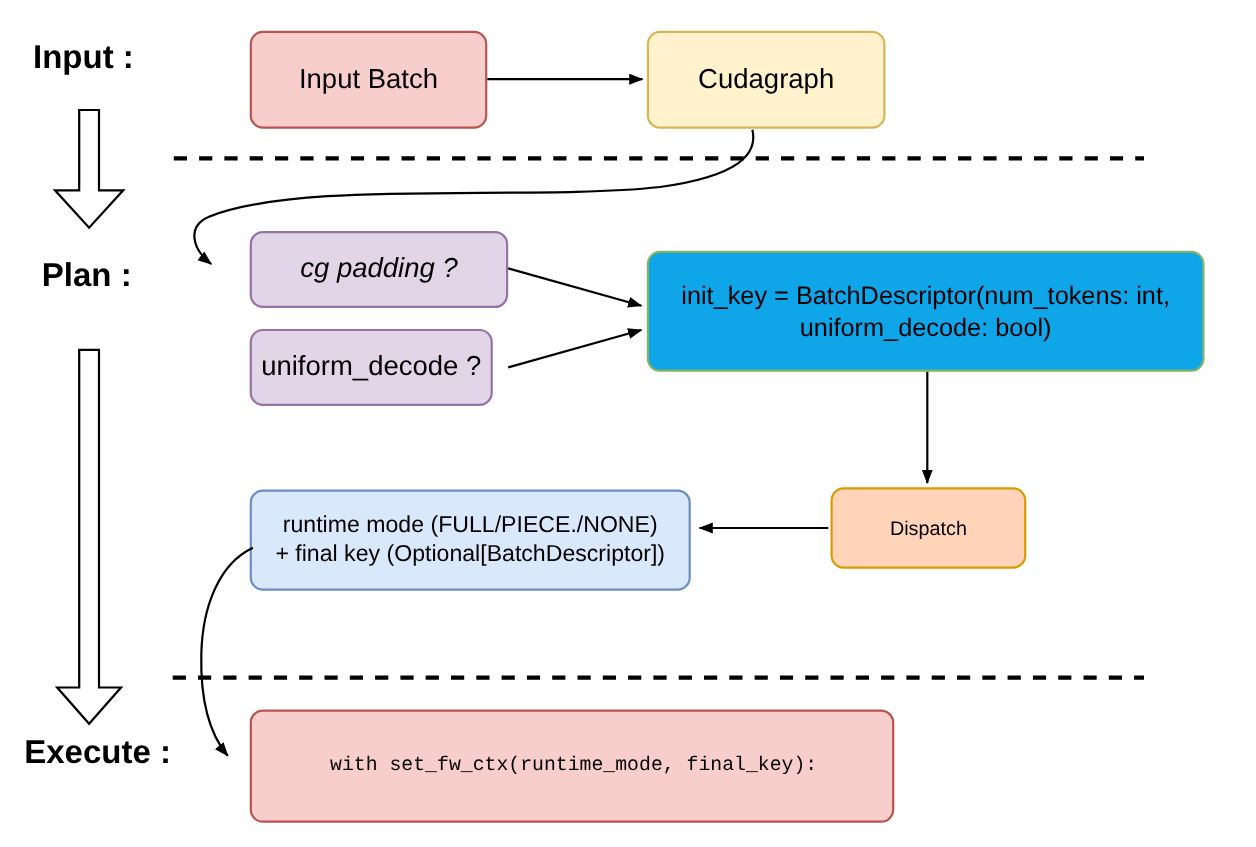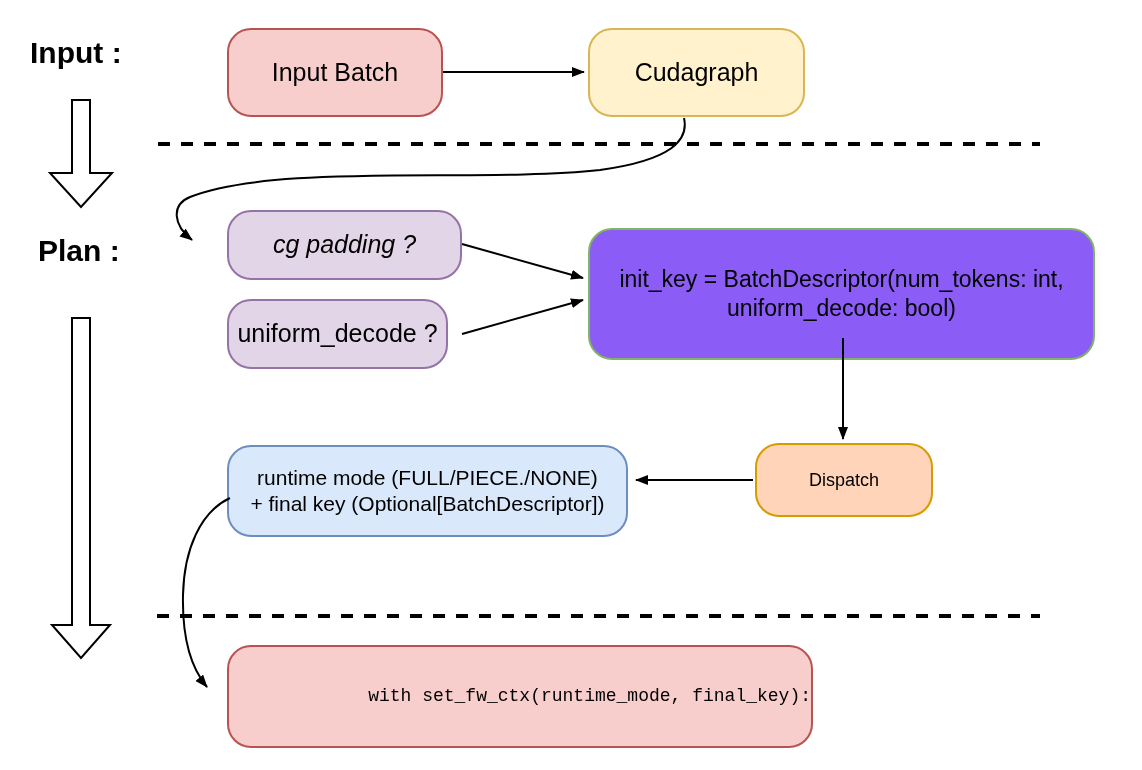--- a/index.html
+++ b/index.html
@@ -15,61 +15,62 @@
     position:absolute;
     font-size:30px;
     font-weight:bold;
     color:#000000;
     white-space:nowrap;
   }
   .node{
     position:absolute;
     box-sizing:border-box;
     border:2px solid #f97316;
-    border-radius:24px;
+    border-radius:12px;
     display:flex;
     align-items:center;
     justify-content:center;
     text-align:center;
     line-height:1.25;
   }
   .node .lines span{display:block;}
   .node-input-batch{left:227px;top:28px;width:216px;height:89px;background:#f8cecc;border-color:#b85450;font-size:25px;}
   .node-preprocess{left:588px;top:28px;width:217px;height:89px;background:#fff2cc;border-color:#d6b656;font-size:25px;}
   .node-cg-padding{left:227px;top:210px;width:235px;height:70px;background:#e1d5e7;border-color:#9673a6;font-size:25px;font-style:italic;}
   .node-uniform-decode{left:227px;top:299px;width:221px;height:70px;background:#e1d5e7;border-color:#9673a6;font-size:25px;}
-  .node-init-key{left:588px;top:228px;width:507px;height:132px;background:#8b5cf6;border-color:#82b366;font-size:23px;}
+  .node-init-key{left:588px;top:228px;width:507px;height:110px;background:#0ea5e9;border-color:#82b366;font-size:23px;}
   .node-dispatcher{left:752px;top:446px;width:345px;height:106px;background:#ffe6cc;border-color:#d79b00;justify-content:flex-end;}
   .dispatcher-label{
     position:absolute;right:22px;top:8px;width:170px;
     font-size:26px;line-height:34px;text-align:center;
   }
   .node-dispatch{left:755px;top:443px;width:178px;height:74px;background:#ffd4b8;border-color:#d79b00;font-size:18px;}
   .node-runtime{left:227px;top:445px;width:401px;height:92px;background:#dae8fc;border-color:#6c8ebf;font-size:21px;}
   .node-execute-code{
     left:227px;top:645px;width:586px;height:103px;
     background:#f8cecc;border-color:#b85450;
     font-family:"Liberation Mono", monospace;
     font-size:18px;line-height:29px;
-    justify-content:flex-end;text-align:left;
+    justify-content:center;text-align:left;
     padding-left:3px;
   }
   .node-execute-code .lines span{white-space:pre;display:block;}
   svg.connector-layer{
     position:absolute;left:0;top:0;z-index:5;
     pointer-events:none;
   }
 </style>
 </head>
 <body>
 
 <div id="canvas">
 
   <div class="stage-label" style="left:30px;top:36px;">Input :</div>
   <div class="stage-label" style="left:38px;top:234px;">Plan :</div>
+  <div class="stage-label" style="left:22px;top:668px;">Execute :</div>
 
   <div class="node node-input-batch">
     <span>Input Batch</span>
   </div>
 
   <div class="node node-preprocess">
     <span>Cudagraph</span>
   </div>
 
   <div class="node node-cg-padding">

